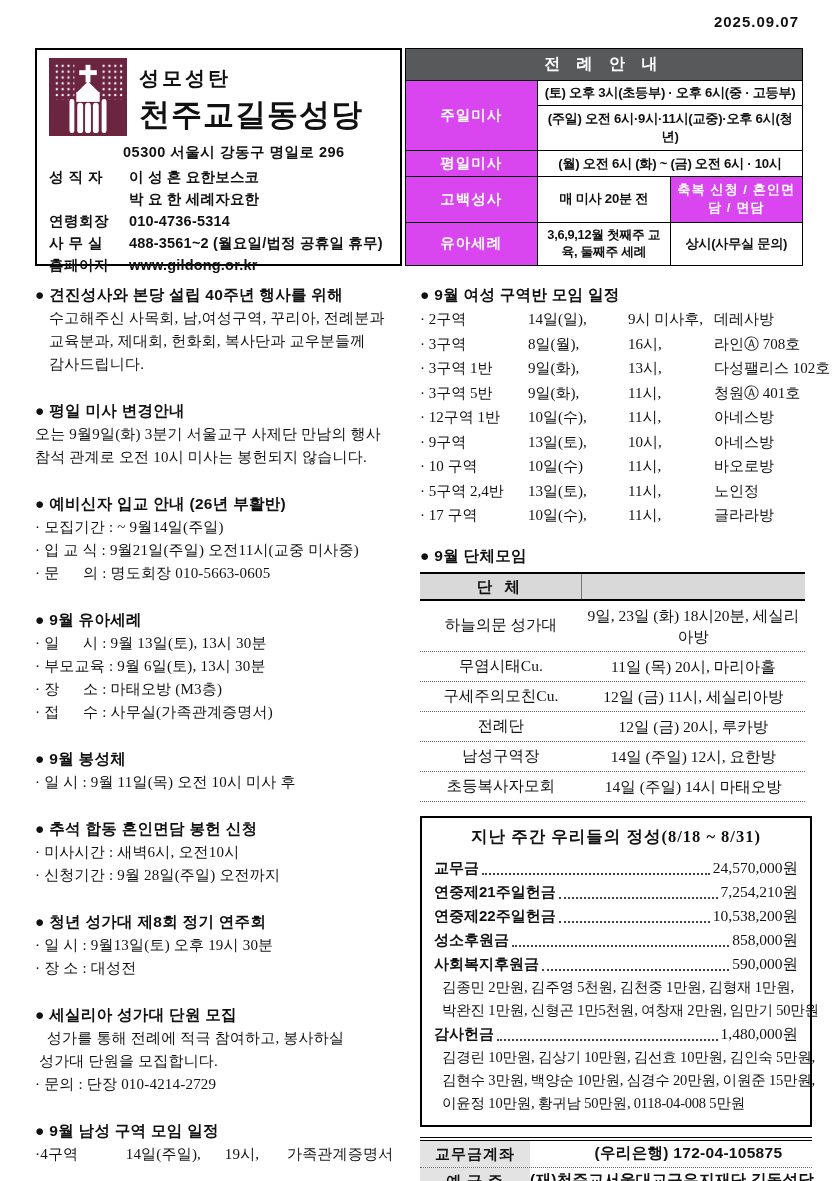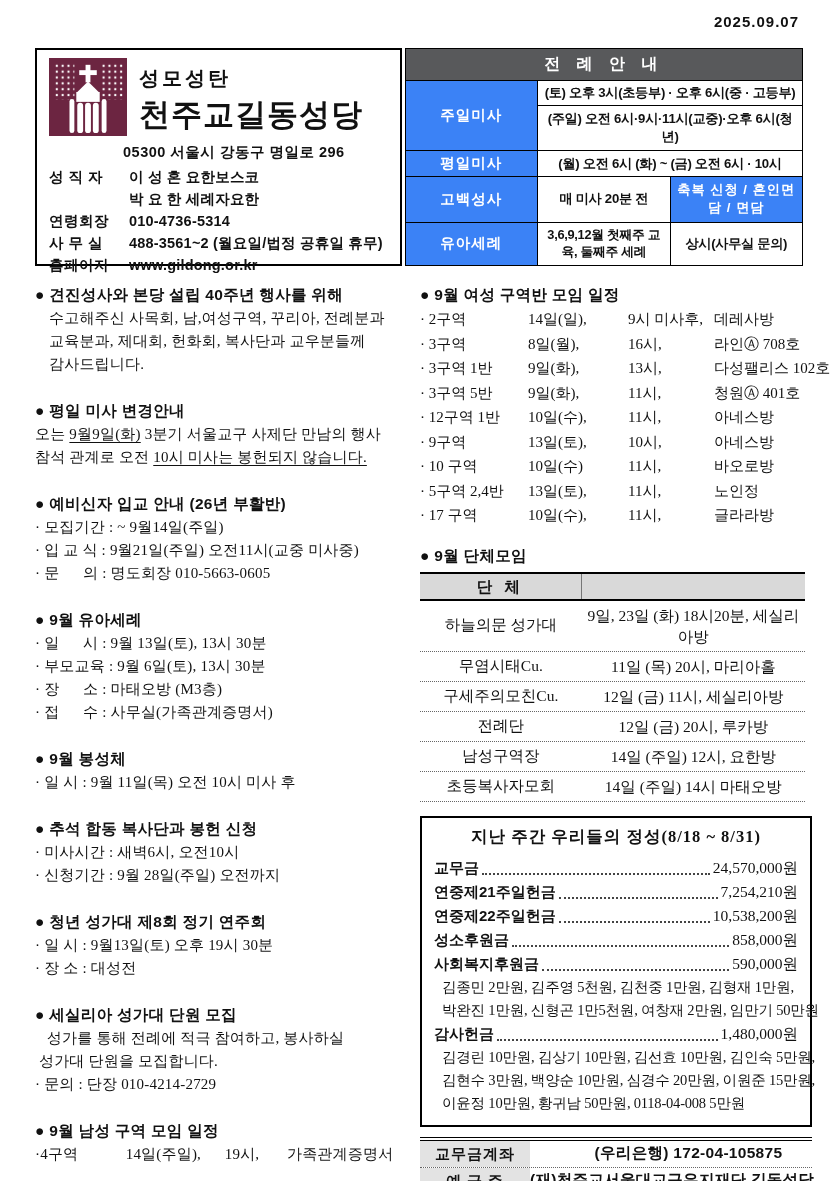--- a/index.html
+++ b/index.html
@@ -31,33 +31,33 @@
   .church-name { font-family:"Liberation Sans",sans-serif; font-size:31px; font-weight:700; letter-spacing:1px; margin-top:2px; white-space:nowrap; }
   .church-addr { font-family:"Liberation Sans",sans-serif; font-size:14.5px; font-weight:600; margin:7px 0 4px 74px; letter-spacing:0.5px; }
   .info-row { display:flex; font-family:"Liberation Sans",sans-serif; font-size:14.5px; font-weight:700; line-height:22px; }
   .info-label { width:80px; flex:0 0 auto; letter-spacing:0.5px; }
   .info-value { letter-spacing:0.2px; white-space:nowrap; }
 
   
   table.mass { border-collapse:collapse; width:400px; height:218px; table-layout:fixed;
     font-family:"Liberation Sans",sans-serif; }
   table.mass td, table.mass th { border:1.5px solid #000; text-align:center; vertical-align:middle; padding:1px 2px; }
-  table.mass .dark { background:#3b82f6; color:#fff; font-weight:700; font-size:14.5px; letter-spacing:1px; }
+  table.mass .dark { background:#d946ef; color:#fff; font-weight:700; font-size:14.5px; letter-spacing:1px; }
   table.mass th.ttl { background:#58595b; color:#fff; font-weight:700; font-size:16px; letter-spacing:6px; height:32px; }
   table.mass td.val { font-weight:700; font-size:13.2px; letter-spacing:-0.3px; }
 
   
   .col-left  { position:absolute; left:35px;  top:283px; width:385px; }
   .col-right { position:absolute; left:420px; top:283px; width:392px; }
 
   .sec { margin-bottom:23px; }
   .sec-title { font-family:"Liberation Sans",sans-serif; font-weight:700; font-size:15.5px; line-height:24px; letter-spacing:0.3px; }
   .line { font-size:15px; line-height:23px; white-space:pre-wrap; letter-spacing:0.2px; }
   .indent { padding-left:14px; }
-  .u { text-decoration:underline; text-underline-offset:3px; }
+  .u { text-underline-offset:3px; }
 
   
   .w-row { display:flex; font-size:15px; line-height:24.5px; white-space:nowrap; }
   .w-d { width:108px; flex:0 0 auto; }
   .w-dt { width:86px; flex:0 0 auto; }
   .w-t { width:96px; flex:0 0 auto; text-align:left; padding-left:14px; }
   .w-p { flex:1; padding-left:4px; }
 
   
   .g-table { width:385px; margin-top:4px; }
@@ -203,21 +203,21 @@
       <div class="line">· 장      소 : 마태오방 (M3층)</div>
       <div class="line">· 접      수 : 사무실(가족관계증명서)</div>
     </div>
 
     <div class="sec">
       <div class="sec-title">● 9월 봉성체</div>
       <div class="line">· 일 시 : 9월 11일(목) 오전 10시 미사 후</div>
     </div>
 
     <div class="sec">
-      <div class="sec-title">● 추석 합동 복사단과 봉헌 신청</div>
+      <div class="sec-title">● 추석 합동 혼인면담 봉헌 신청</div>
       <div class="line">· 미사시간 : 새벽6시, 오전10시</div>
       <div class="line">· 신청기간 : 9월 28일(주일) 오전까지</div>
     </div>
 
     <div class="sec">
       <div class="sec-title">● 청년 성가대 제8회 정기 연주회</div>
       <div class="line">· 일 시 : 9월13일(토) 오후 19시 30분</div>
       <div class="line">· 장 소 : 대성전</div>
     </div>
 

